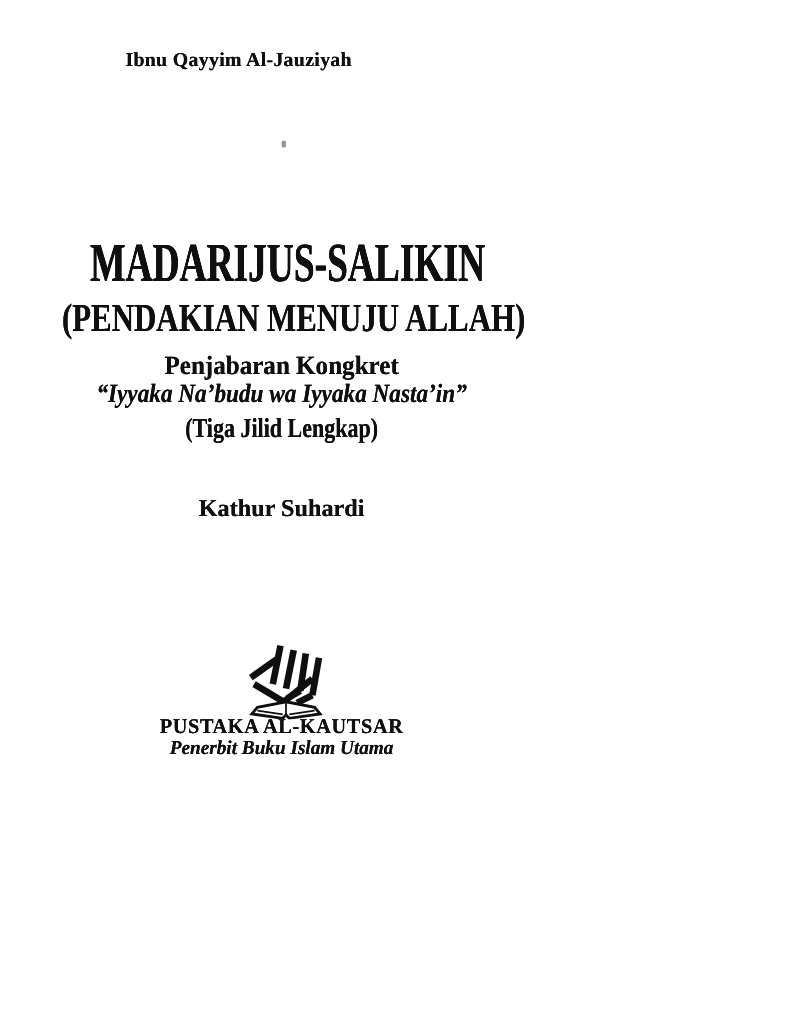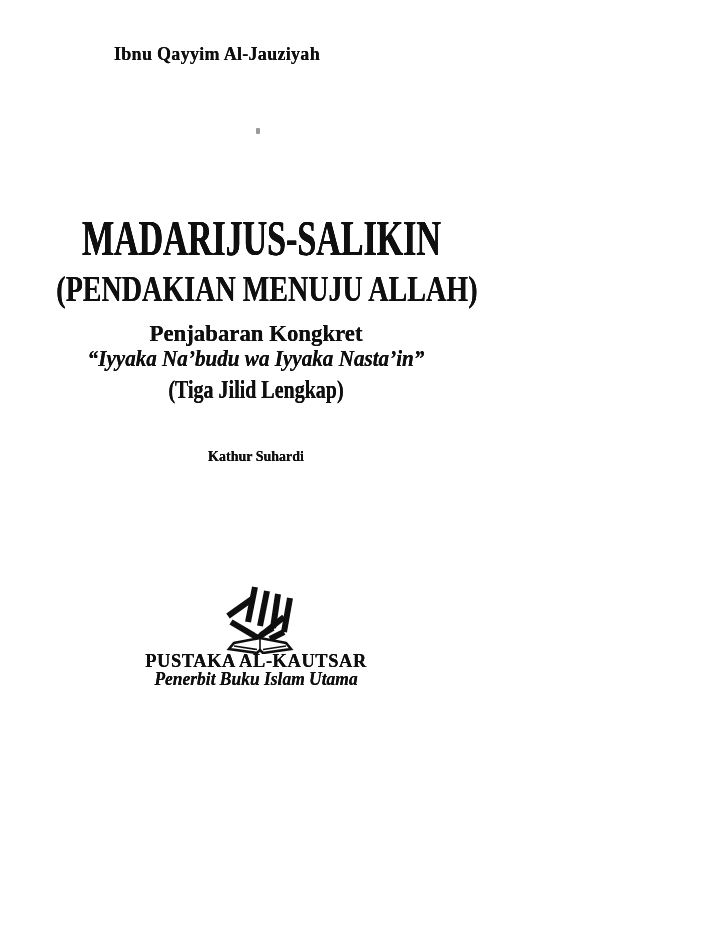--- a/index.html
+++ b/index.html
@@ -68,21 +68,21 @@
     transform:scaleX(0.80);
     text-shadow:0 0 0.5px #000;
   }
   .translator-label{
     top:429px;
     font-size:17px;font-weight:bold;
     text-shadow:0 0 0.4px #000;
   }
   .translator-name{
     top:449px;
-    font-size:14px;font-weight:bold;
+    font-size:22px;font-weight:bold;
     text-shadow:0 0 0.4px #000;
   }
   .logo{
     position:absolute;
     left:224px;top:584px;
     width:72px;height:70px;
   }
   .publisher-name{
     top:650px;
     font-size:19px;font-weight:bold;

